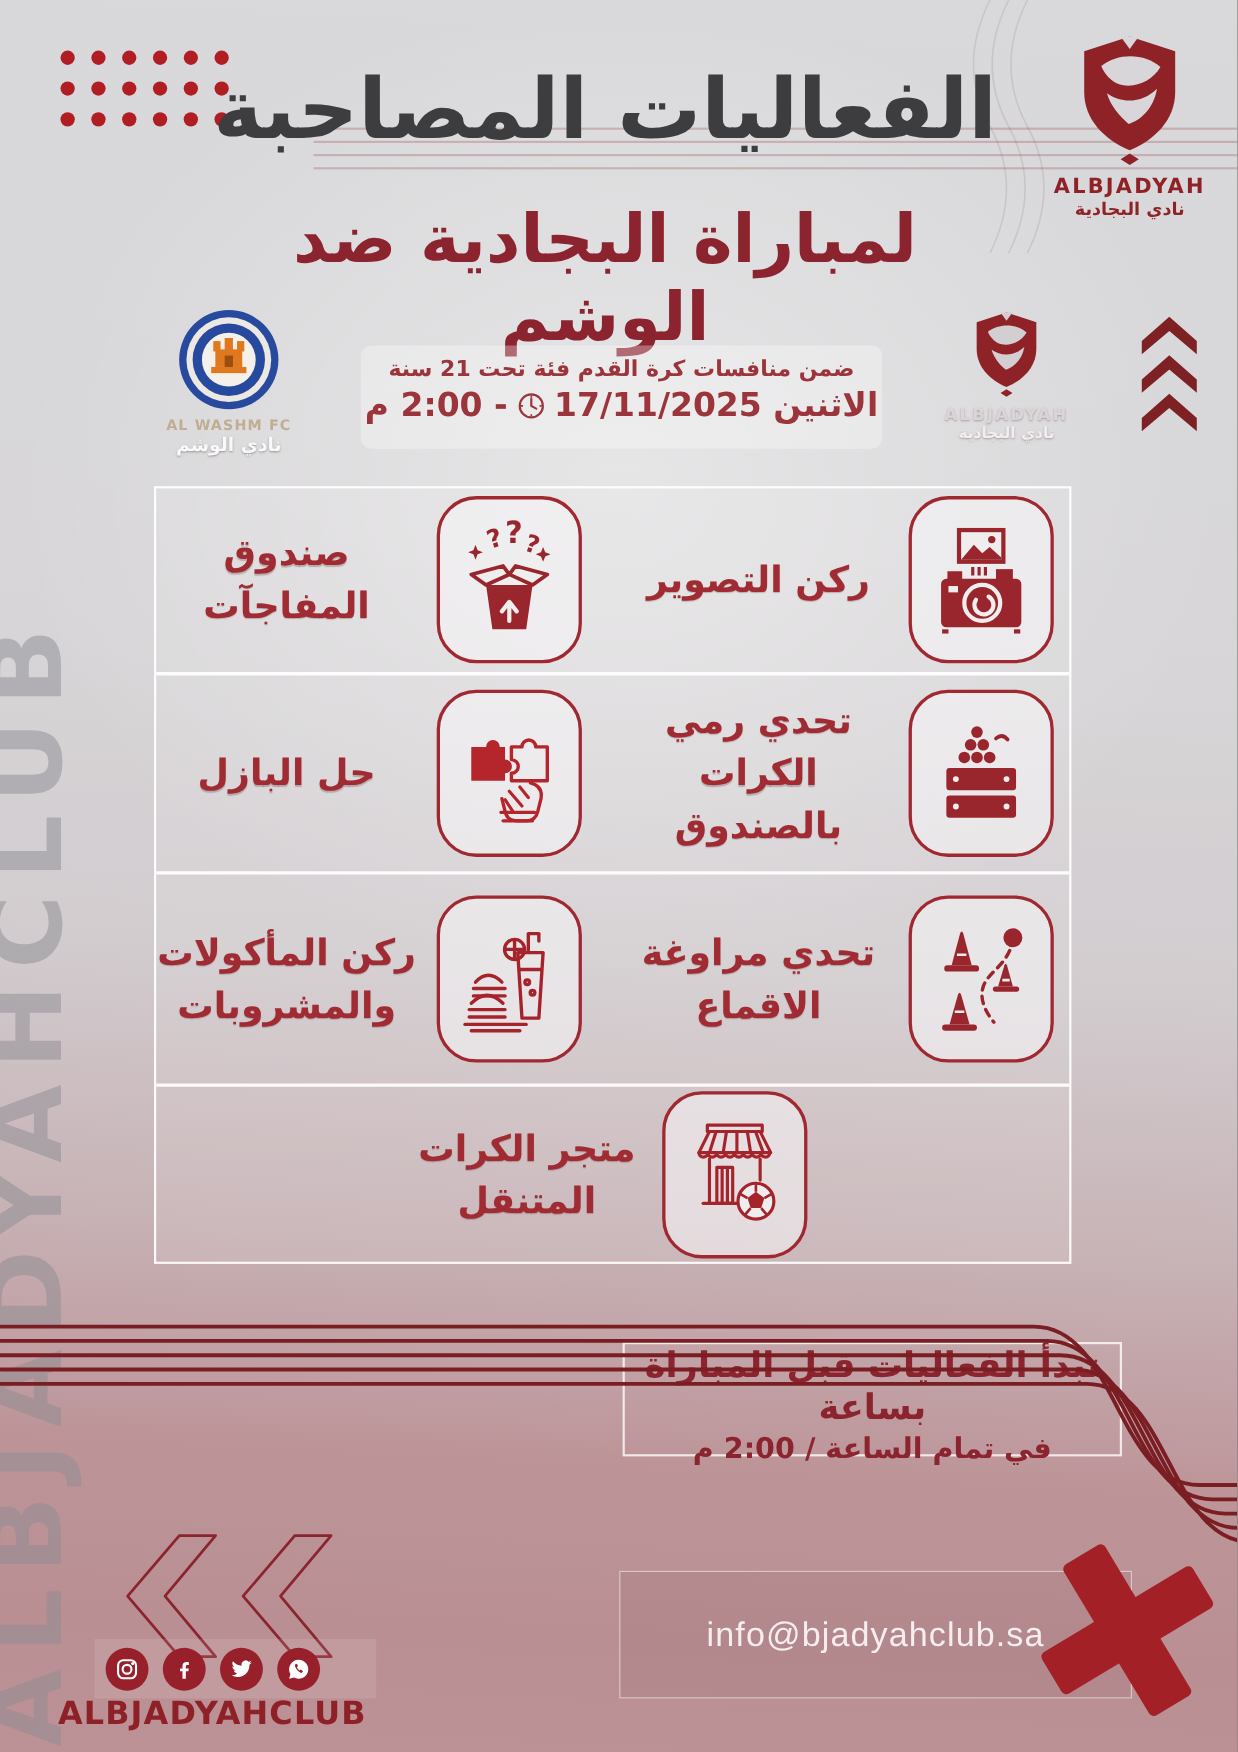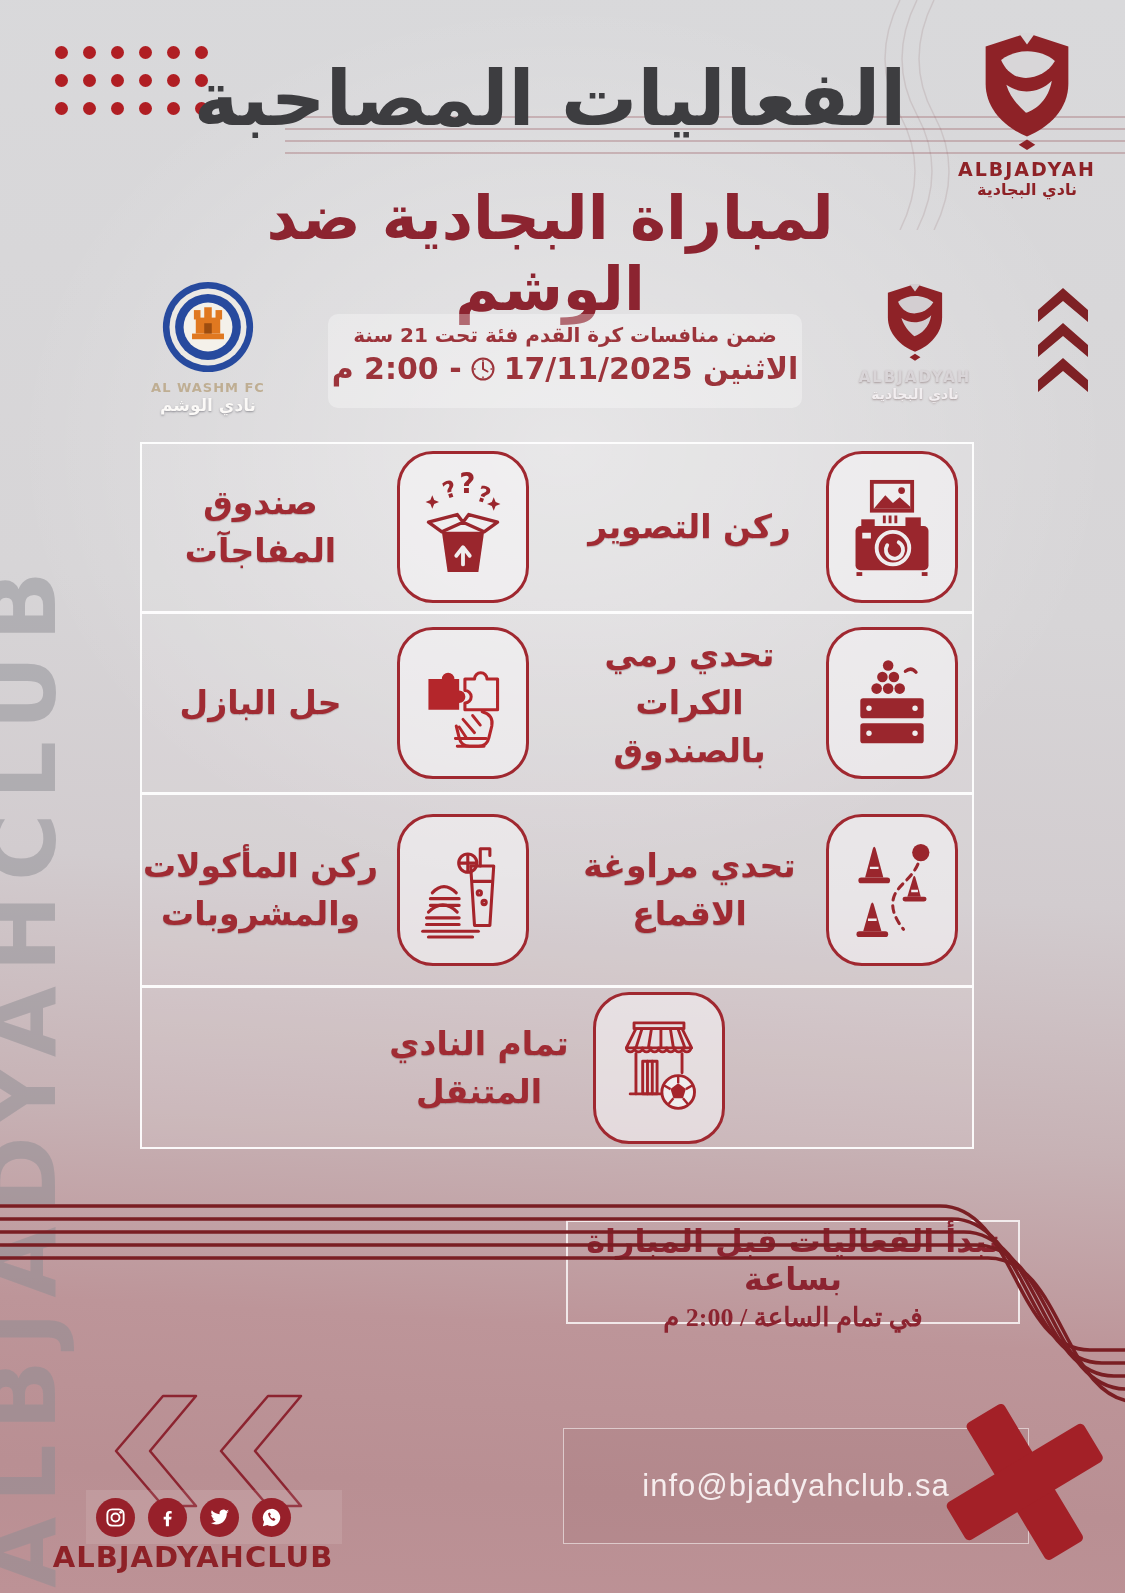--- a/index.html
+++ b/index.html
@@ -61,21 +61,21 @@
   .act-label{direction:rtl;text-align:center;color:#a02b33;font-weight:800;font-size:33px;line-height:1.45;
     text-shadow:0 1px 1px rgba(70,20,25,0.25);flex:1;}
   .half .act-label{flex:1;}
   .row-center .act-label{flex:none;}
   .tile{width:126px;height:146px;border:3.5px solid #a02830;border-radius:36px;flex:0 0 auto;
     background:rgba(247,246,247,0.55);display:flex;align-items:center;justify-content:center;}
   
   .note-box{left:566px;top:1220px;width:450px;height:100px;border:2px solid rgba(255,255,255,0.78);
     direction:rtl;text-align:center;color:#8c2430;}
   .note-line1{font-size:32px;font-weight:800;}
-  .note-line2{font-size:26px;font-weight:700;margin-top:4px;font-family:Liberation Serif, serif;}
+  .note-line2{font-size:26px;font-weight:700;margin-top:4px;}
   
   .slines{left:0;top:1192px;}
   
   .email-box{left:563px;top:1428px;width:464px;height:114px;border:1.5px solid rgba(255,255,255,0.55);
     background:rgba(110,60,66,0.08);display:flex;align-items:center;justify-content:center;}
   .email-text{font-family:"Liberation Sans",sans-serif;font-size:31px;color:#f6edee;letter-spacing:1px;}
   
   .xmark{left:942px;top:1398px;width:166px;height:166px;transform:rotate(14deg);}
   .xmark div{position:absolute;left:3px;top:62px;width:160px;height:44px;background:#a32027;border-radius:5px;}
   .xmark .b1{transform:rotate(45deg);}
@@ -333,21 +333,21 @@
             <path d="M27 32 h9 M25 86 h9 M70 56 h7" stroke="#efedee" stroke-width="2.5"></path>
             <path d="M77 28 C70 44 56 50 52 62 C48 74 54 86 62 96" fill="none" stroke="#9a262d" stroke-width="3.2" stroke-dasharray="7 6" stroke-linecap="round"></path>
           </svg>
         </div>
       </div>
     </div>
 
     <div class="grid-row" style="height:160px;">
       <div class="row-center">
         <div class="act-label">
-          <div>تمام النادي</div>
+          <div>متجر الكرات</div>
           <div>المتنقل</div>
         </div>
         <div class="tile">
           <svg width="96" height="112" viewBox="0 0 100 110">
             <g fill="none" stroke="#a5242b" stroke-width="3" stroke-linecap="round" stroke-linejoin="round">
               <rect x="24" y="8" width="52" height="6"></rect>
               <path d="M16 34 L26 14 H74 L84 34 Z"></path>
               <path d="M32 15 L26 34 M42 15 L39 34 M52 15 L52 34 M62 15 L65 34 M70 15 L77 34"></path>
               <path d="M16 34 a4.2 4.2 0 0 0 8.4 0 a4.2 4.2 0 0 0 8.4 0 a4.2 4.2 0 0 0 8.4 0 a4.2 4.2 0 0 0 8.4 0 a4.2 4.2 0 0 0 8.4 0 a4.2 4.2 0 0 0 8.4 0 a4.2 4.2 0 0 0 8.4 0 a4.2 4.2 0 0 0 8.4 0"></path>
               <path d="M26 40 V82 M74 40 V60"></path>

